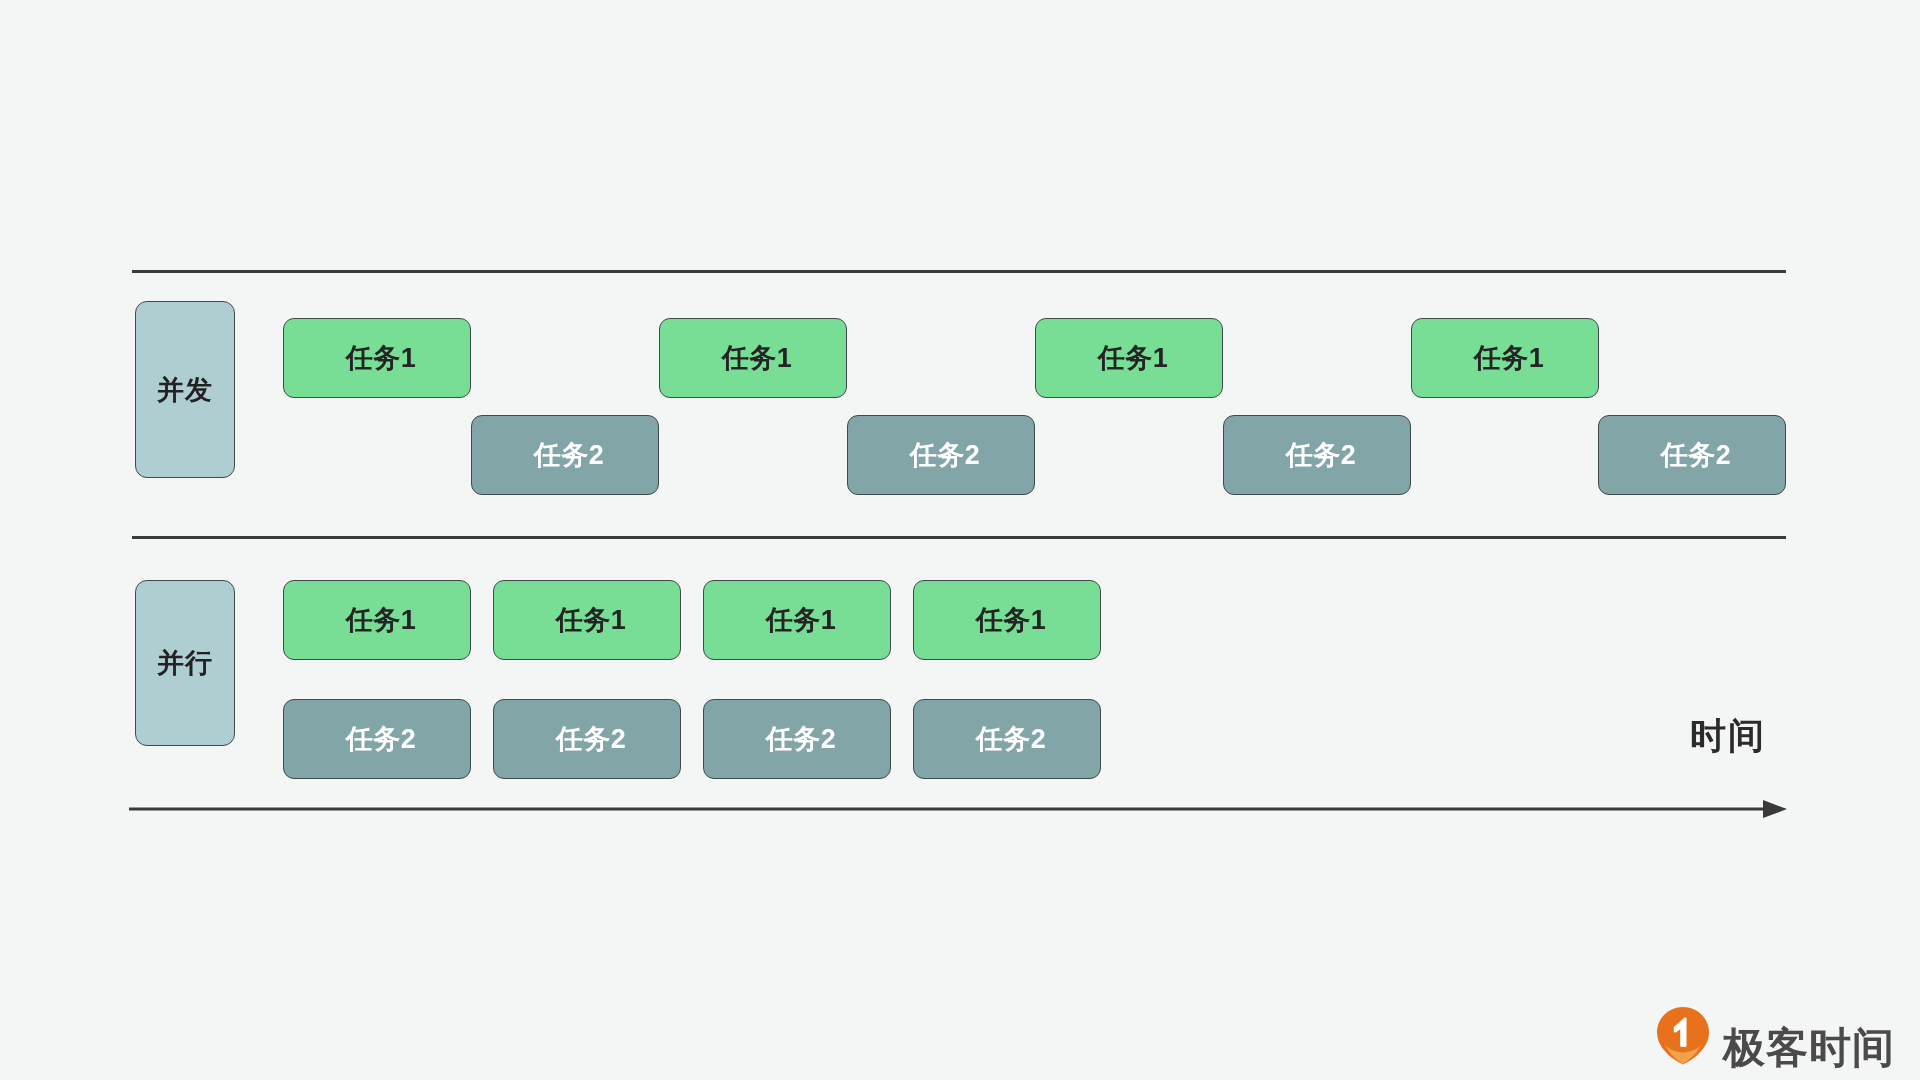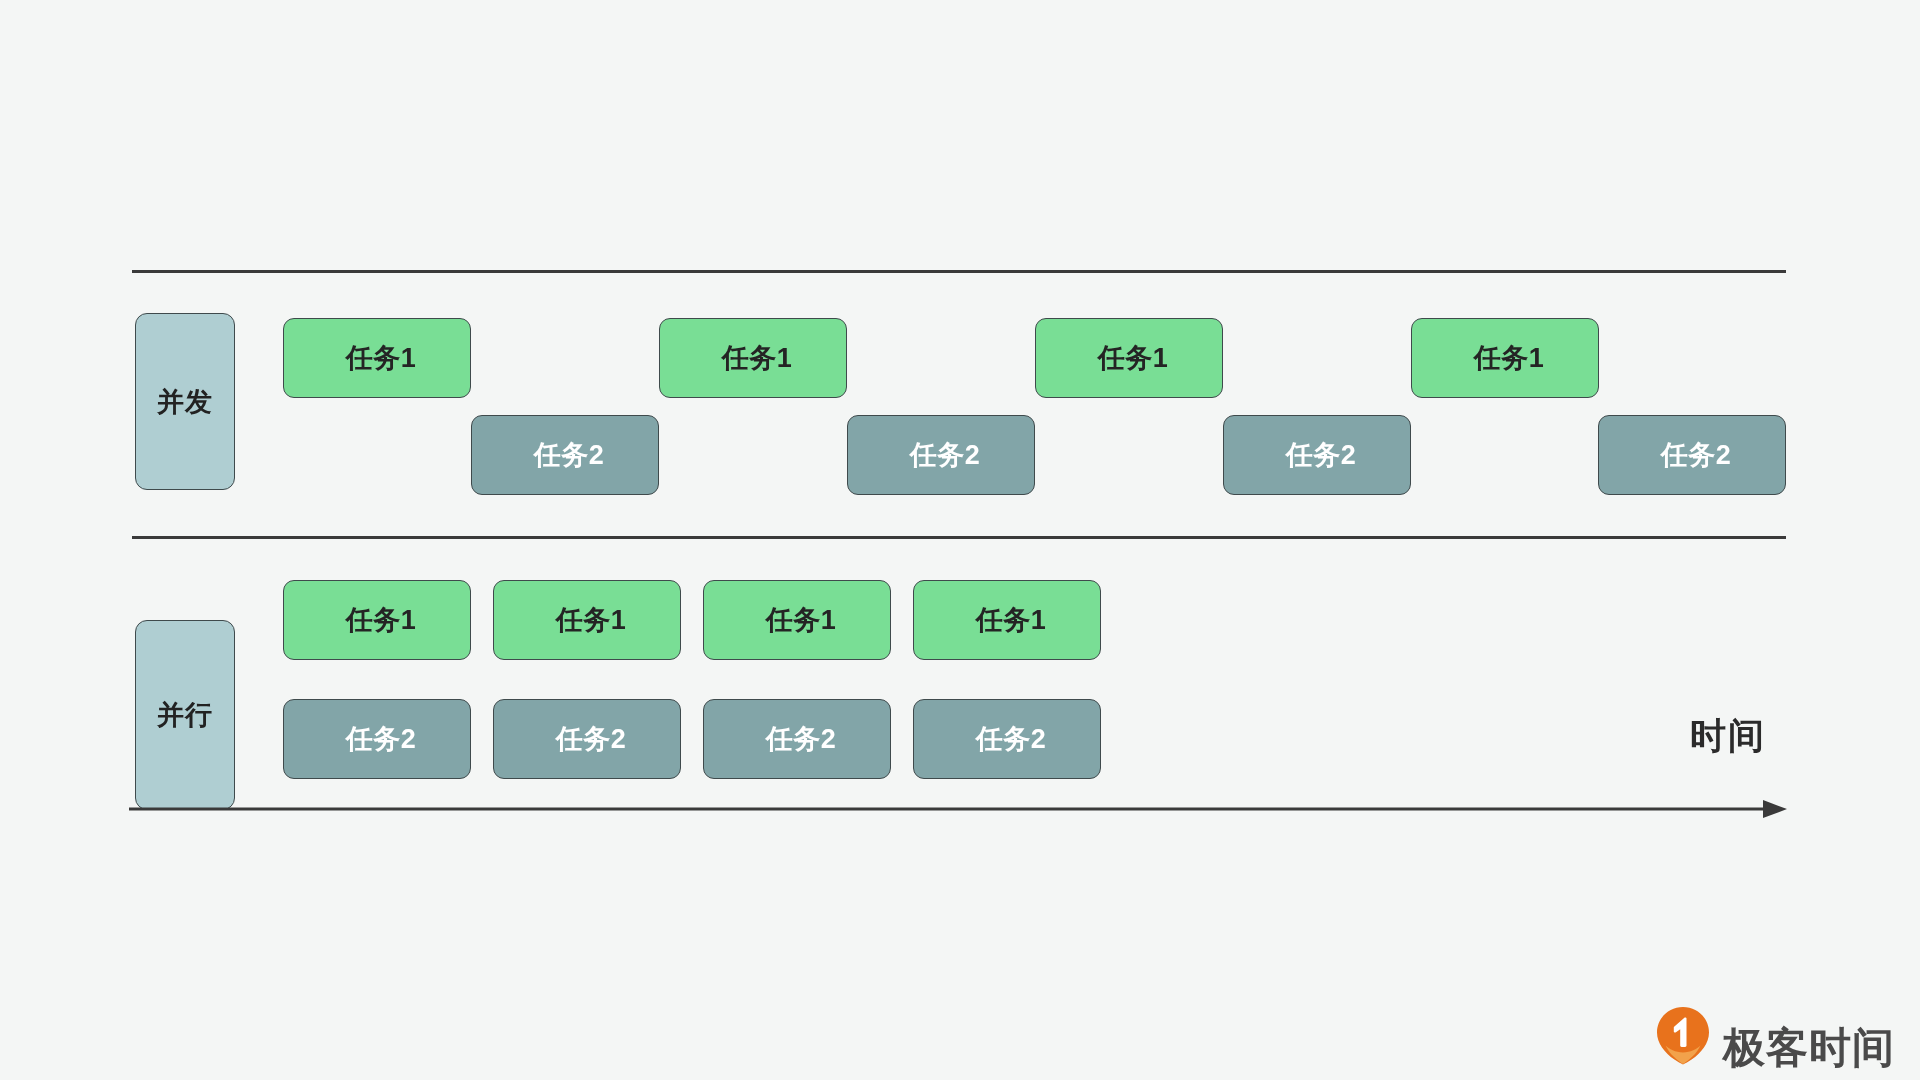--- a/index.html
+++ b/index.html
@@ -47,22 +47,22 @@
     border-radius: 12px;
     box-sizing: border-box;
     display: flex;
     align-items: center;
     justify-content: center;
     color: #222222;
     font-size: 27px;
     font-weight: 700;
     letter-spacing: 1px;
   }
-  .lane-label-concurrent { left: 135px; top: 313px; height: 177px; }
-  .lane-label-parallel   { left: 135px; top: 580px; height: 190px; margin-top: 40px; }
+  .lane-label-concurrent { left: 135px; top: 301px; height: 177px; }
+  .lane-label-parallel   { left: 135px; top: 580px; height: 166px; }
 
   
   .task {
     position: absolute;
     height: 80px;
     border-radius: 11px;
     box-sizing: border-box;
     display: flex;
     align-items: center;
     justify-content: center;

